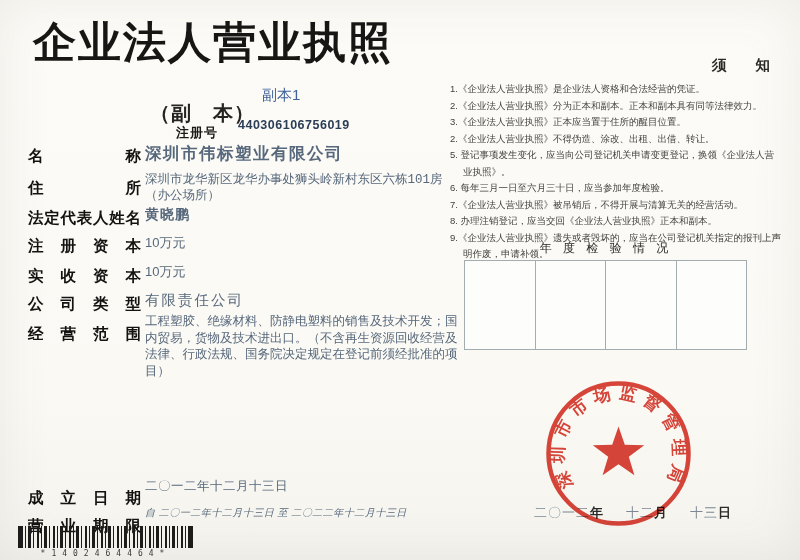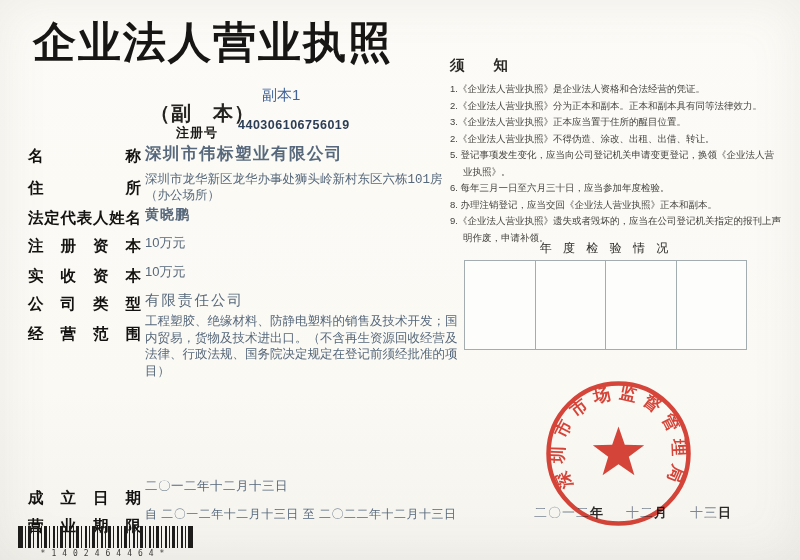--- a/index.html
+++ b/index.html
@@ -25,23 +25,23 @@
     text-align:justify; text-align-last:justify; white-space:normal;
   }
   .f-value { left:145px; color:#57687c; }
   .v-name  { top:143px; font-size:16.5px; font-weight:600; letter-spacing:1.5px; }
   .v-addr  { top:172px; width:312px; font-size:12.5px; line-height:16px;font-family:Liberation Mono, monospace; }
   .v-legal { top:206px; font-size:14px; font-weight:600; letter-spacing:1px; }
   .v-cap   { font-size:13px; }
   .v-type  { top:291px; font-size:14.5px; letter-spacing:2px; }
   .v-scope { top:313px; width:314px; font-size:12.5px; line-height:16.5px; }
   .v-est   { top:478px; font-size:12.5px; letter-spacing:.5px; }
-  .v-term  { top:506px; font-size:12px; letter-spacing:.5px; white-space:nowrap; }
+  .v-term  { top:506px; font-size:10px; letter-spacing:.5px; white-space:nowrap;font-style:italic; }
 
-  .notes-head { left:450px; top:56px; width:320px; text-align:left;
+  .notes-head { left:450px; top:56px; width:320px; text-align:right;
     font-size:14.5px; font-weight:700; color:#2a2824; }
   .notes { left:450px; top:81px; width:332px; }
   .note-item { font-size:9.5px; line-height:16.5px; color:#44423e;
     padding-left:13px; text-indent:-13px; }
 
   .annual-title { left:450px; top:240px; width:312px; text-align:center;
     font-size:12px; font-weight:400; letter-spacing:4px; color:#2a2824; }
   .annual-table { left:464px; top:260px; width:283px; height:90px;
     display:flex; border:1px solid #a3adaf; background:#fdfdfb; }
   .annual-cell { flex:1; border-right:1px solid #a3adaf; }
@@ -100,20 +100,21 @@
   <div class="abs f-value v-term">自 二〇一二年十二月十三日 至 二〇二二年十二月十三日</div>
 
   <div class="abs notes-head">须　　知</div>
   <div class="abs notes">
     <div class="note-item">1.《企业法人营业执照》是企业法人资格和合法经营的凭证。</div>
     <div class="note-item">2.《企业法人营业执照》分为正本和副本。正本和副本具有同等法律效力。</div>
     <div class="note-item">3.《企业法人营业执照》正本应当置于住所的醒目位置。</div>
     <div class="note-item">2.《企业法人营业执照》不得伪造、涂改、出租、出借、转让。</div>
     <div class="note-item">5. 登记事项发生变化，应当向公司登记机关申请变更登记，换领《企业法人营业执照》。</div>
     <div class="note-item">6. 每年三月一日至六月三十日，应当参加年度检验。</div>
+    <div class="note-item">7.《企业法人营业执照》被吊销后，不得开展与清算无关的经营活动。</div>
     <div class="note-item">8. 办理注销登记，应当交回《企业法人营业执照》正本和副本。</div>
     <div class="note-item">9.《企业法人营业执照》遗失或者毁坏的，应当在公司登记机关指定的报刊上声明作废，申请补领。</div>
   </div>
 
   <div class="abs annual-title">年 度 检 验 情 况</div>
   <div class="abs annual-table">
     <div class="annual-cell"></div>
     <div class="annual-cell"></div>
     <div class="annual-cell"></div>
     <div class="annual-cell"></div>

